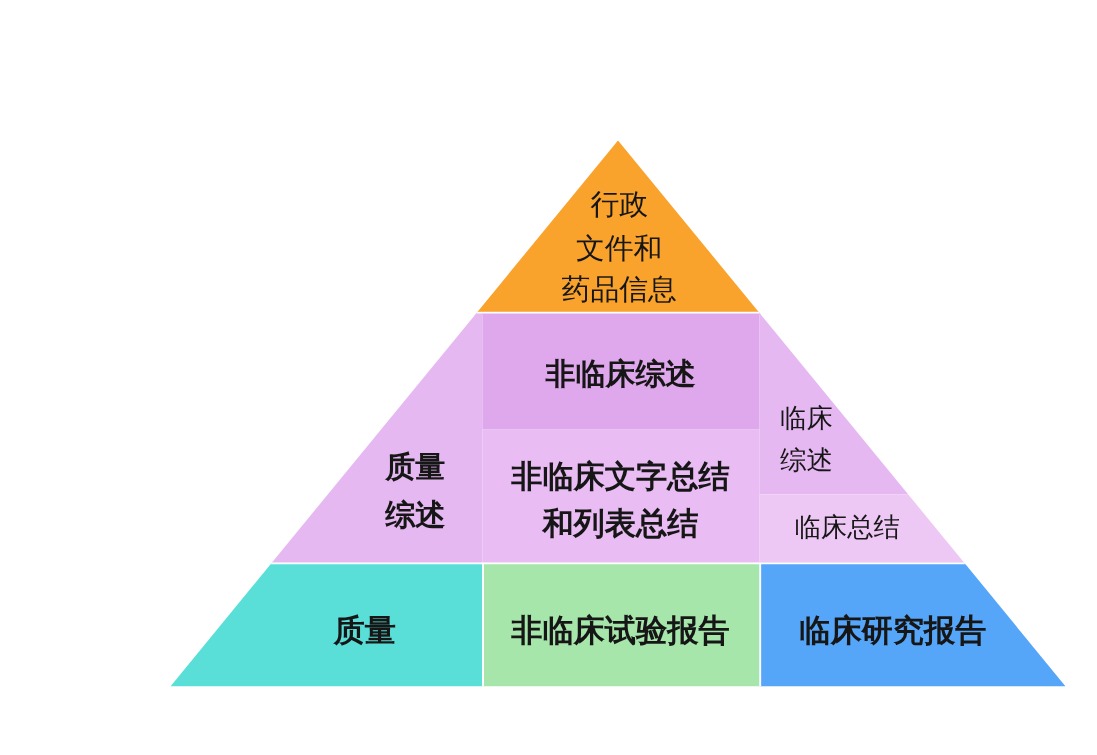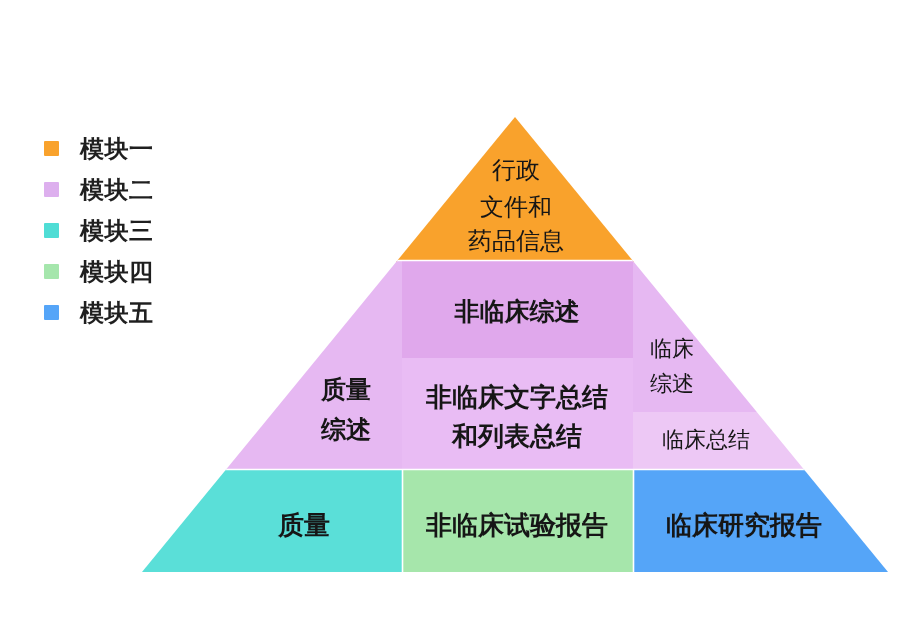--- a/index.html
+++ b/index.html
@@ -79,48 +79,20 @@
     font-size: 22px;
     font-weight: normal;
     text-anchor: middle;
   }
 </style>
 </head>
 <body>
 
 <div id="canvas">
 
-  <div id="legend">
-
-    <div class="legend-row">
-      <span class="legend-swatch" id="sw0" style="background: rgb(249, 162, 44);"></span>
-      <span class="legend-label">模块一</span>
-    </div>
-
-    <div class="legend-row">
-      <span class="legend-swatch" id="sw1" style="background: rgb(221, 175, 238);"></span>
-      <span class="legend-label">模块二</span>
-    </div>
-
-    <div class="legend-row">
-      <span class="legend-swatch" id="sw2" style="background: rgb(79, 221, 213);"></span>
-      <span class="legend-label">模块三</span>
-    </div>
-
-    <div class="legend-row">
-      <span class="legend-swatch" id="sw3" style="background: rgb(165, 230, 172);"></span>
-      <span class="legend-label">模块四</span>
-    </div>
-
-    <div class="legend-row">
-      <span class="legend-swatch" id="sw4" style="background: rgb(85, 165, 248);"></span>
-      <span class="legend-label">模块五</span>
-    </div>
-
-  </div>
 
   <svg id="pyramid" width="914" height="629" viewBox="0 0 914 629">
 
     <defs>
 
       <clipPath id="pyr-clip">
         <polygon points="515,117 888,572 142,572"></polygon>
       </clipPath>
     </defs>
 

